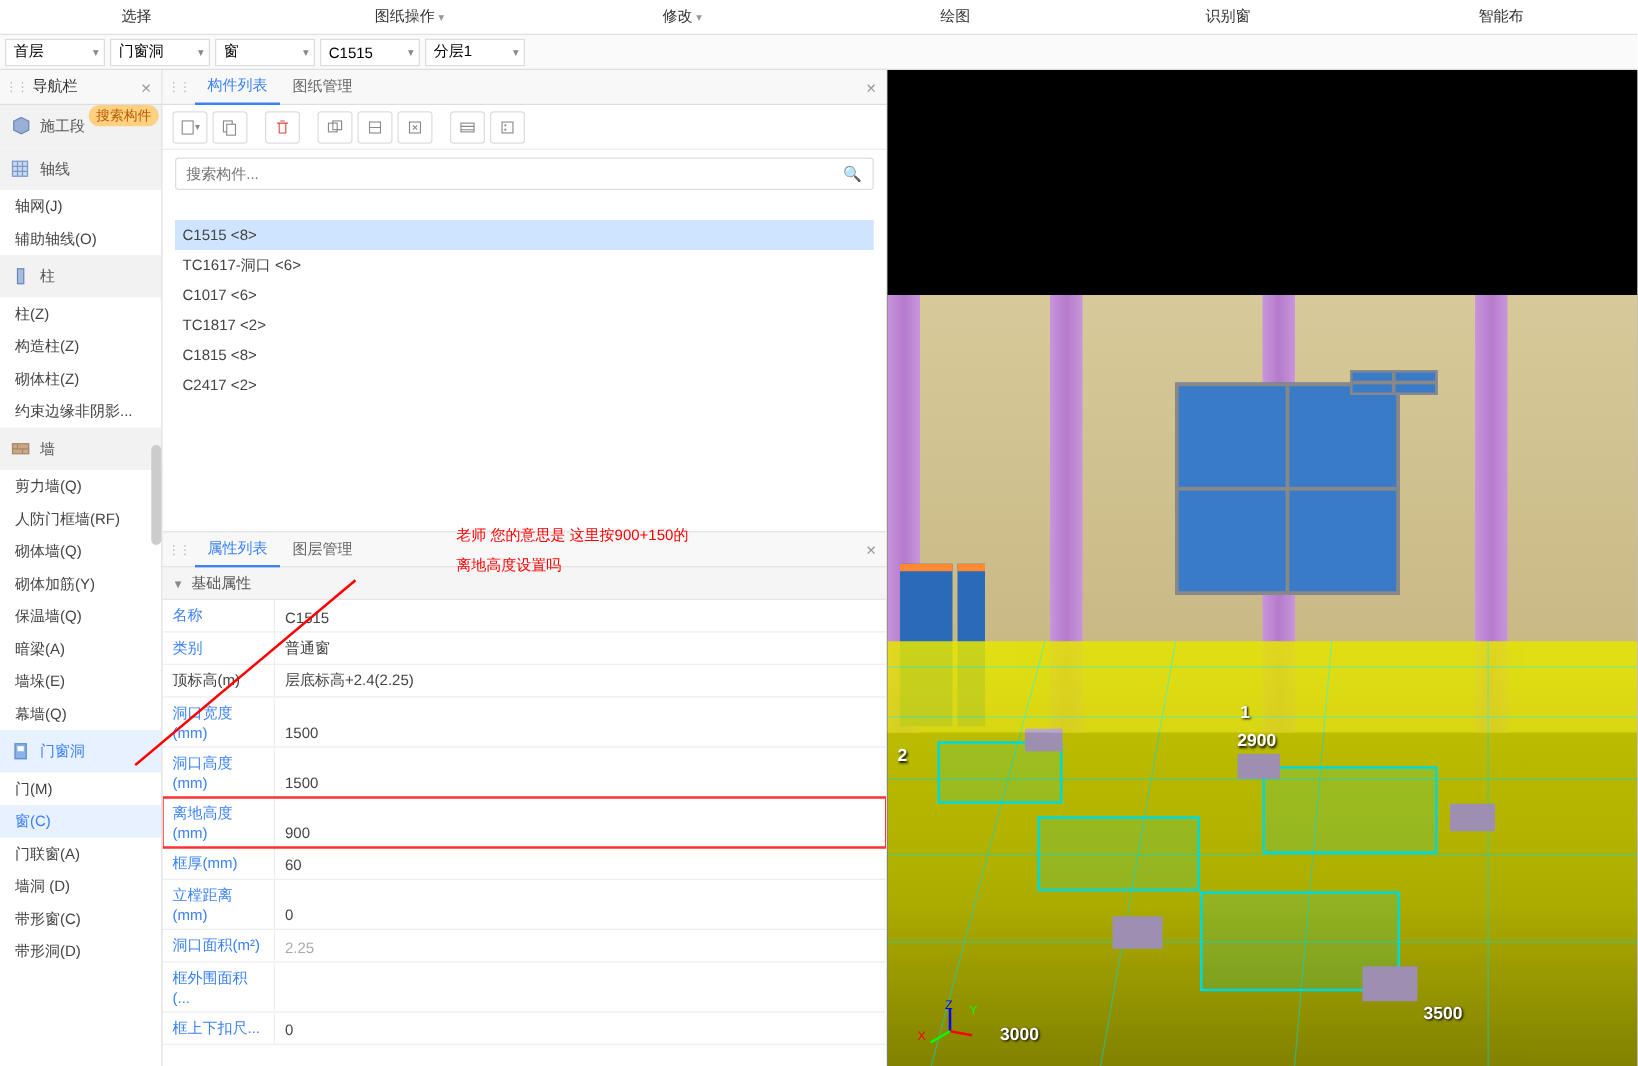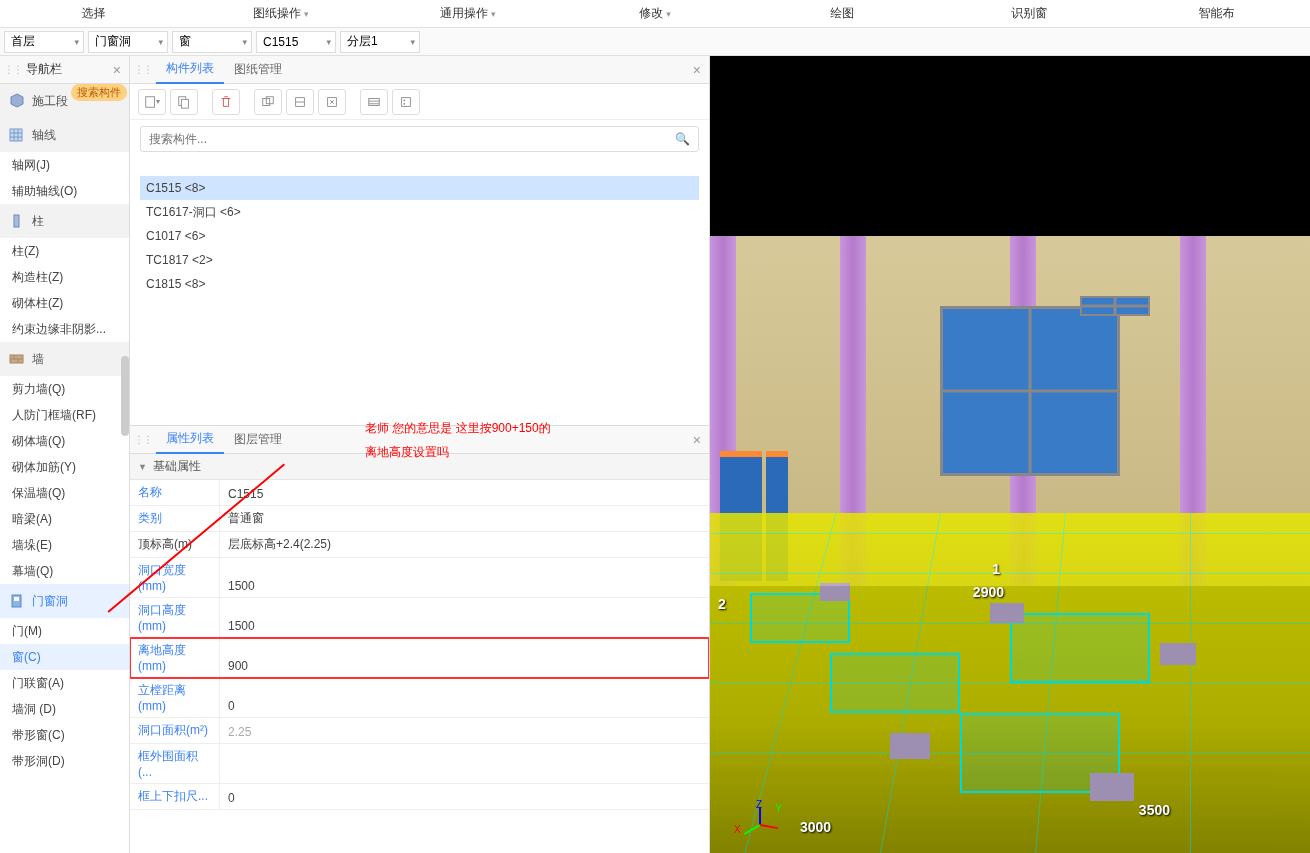--- a/index.html
+++ b/index.html
@@ -92,23 +92,20 @@
 <body>
 
 <div class="top-menu">
   <div class="top-menu-item">
       <span>选择</span>
     </div>
   <div class="top-menu-item">
       <span class="dd">图纸操作</span>
     </div>
   <div class="top-menu-item">
-      <span class="dd">通用操作</span>
-    </div>
-  <div class="top-menu-item">
       <span class="dd">修改</span>
     </div>
   <div class="top-menu-item">
       <span>绘图</span>
     </div>
   <div class="top-menu-item">
       <span>识别窗</span>
     </div>
   <div class="top-menu-item">
       <span>智能布</span>
@@ -267,20 +264,21 @@
           <input placeholder="搜索构件..." style="">
           <span class="search-ic">🔍</span>
         </div>
       </div>
       <div class="comp-list" id="comp-list">
           <div class="comp-item selected">C1515  &lt;8&gt;</div>
           <div class="comp-item">TC1617-洞口  &lt;6&gt;</div>
           <div class="comp-item">C1017  &lt;6&gt;</div>
           <div class="comp-item">TC1817  &lt;2&gt;</div>
           <div class="comp-item">C1815  &lt;8&gt;</div>
+          <div class="comp-item">C2417  &lt;2&gt;</div>
         </div>
     </div>
 
     <div class="prop-panel">
       <div class="prop-head">
         <span class="drag-dots">⋮⋮</span>
         <div class="comp-tab active">属性列表</div>
         <div class="comp-tab">图层管理</div>
         <span style="flex:1"></span>
         <span class="close-x">×</span>
@@ -307,20 +305,24 @@
               <div class="c1">洞口宽度(mm)</div>
               <div class="c2">1500</div>
             </div>
             <div class="prop-row">
               <div class="c1">洞口高度(mm)</div>
               <div class="c2">1500</div>
             </div>
             <div class="prop-row highlight">
               <div class="c1">离地高度(mm)</div>
               <div class="c2">900</div>
+            </div>
+            <div class="prop-row">
+              <div class="c1">框厚(mm)</div>
+              <div class="c2">60</div>
             </div>
             <div class="prop-row">
               <div class="c1">立樘距离(mm)</div>
               <div class="c2">0</div>
             </div>
             <div class="prop-row">
               <div class="c1">洞口面积(m²)</div>
               <div class="c2 gray">2.25</div>
             </div>
             <div class="prop-row">
@@ -364,21 +366,21 @@
         <div class="cyan-box" style="top:100px;left:300px;width:140px;height:70px"></div>
         <div class="cyan-box" style="top:200px;left:250px;width:160px;height:80px"></div>
         <div class="footing" style="top:70px;left:110px;width:30px;height:18px"></div>
         <div class="footing" style="top:90px;left:280px;width:34px;height:20px"></div>
         <div class="footing" style="top:130px;left:450px;width:36px;height:22px"></div>
         <div class="footing" style="top:220px;left:180px;width:40px;height:26px"></div>
         <div class="footing" style="top:260px;left:380px;width:44px;height:28px"></div>
       </div>
       <div class="dim-label" style="top:505px;right:310px">1</div>
       <div class="dim-label" style="top:540px;left:8px">2</div>
-      <div class="dim-label" style="top:528px;right:306px">2900</div>
+      <div class="dim-label" style="top:528px;right:289px">2900</div>
       <div class="dim-label" style="bottom:18px;left:90px">3000</div>
       <div class="dim-label" style="bottom:35px;right:140px">3500</div>
       <div class="axis-gizmo">
         <div class="ax" style="background:#00f;transform:rotate(0deg)"></div>
         <div class="ax" style="background:#f00;transform:rotate(100deg)"></div>
         <div class="ax" style="background:#0f0;transform:rotate(-120deg)"></div>
         <span style="position:absolute;color:#f00;bottom:10px;left:-6px;font-size:10px">X</span>
         <span style="position:absolute;color:#0f0;top:-2px;right:-2px;font-size:10px">Y</span>
         <span style="position:absolute;color:#00f;top:-6px;left:16px;font-size:10px">Z</span>
       </div>

